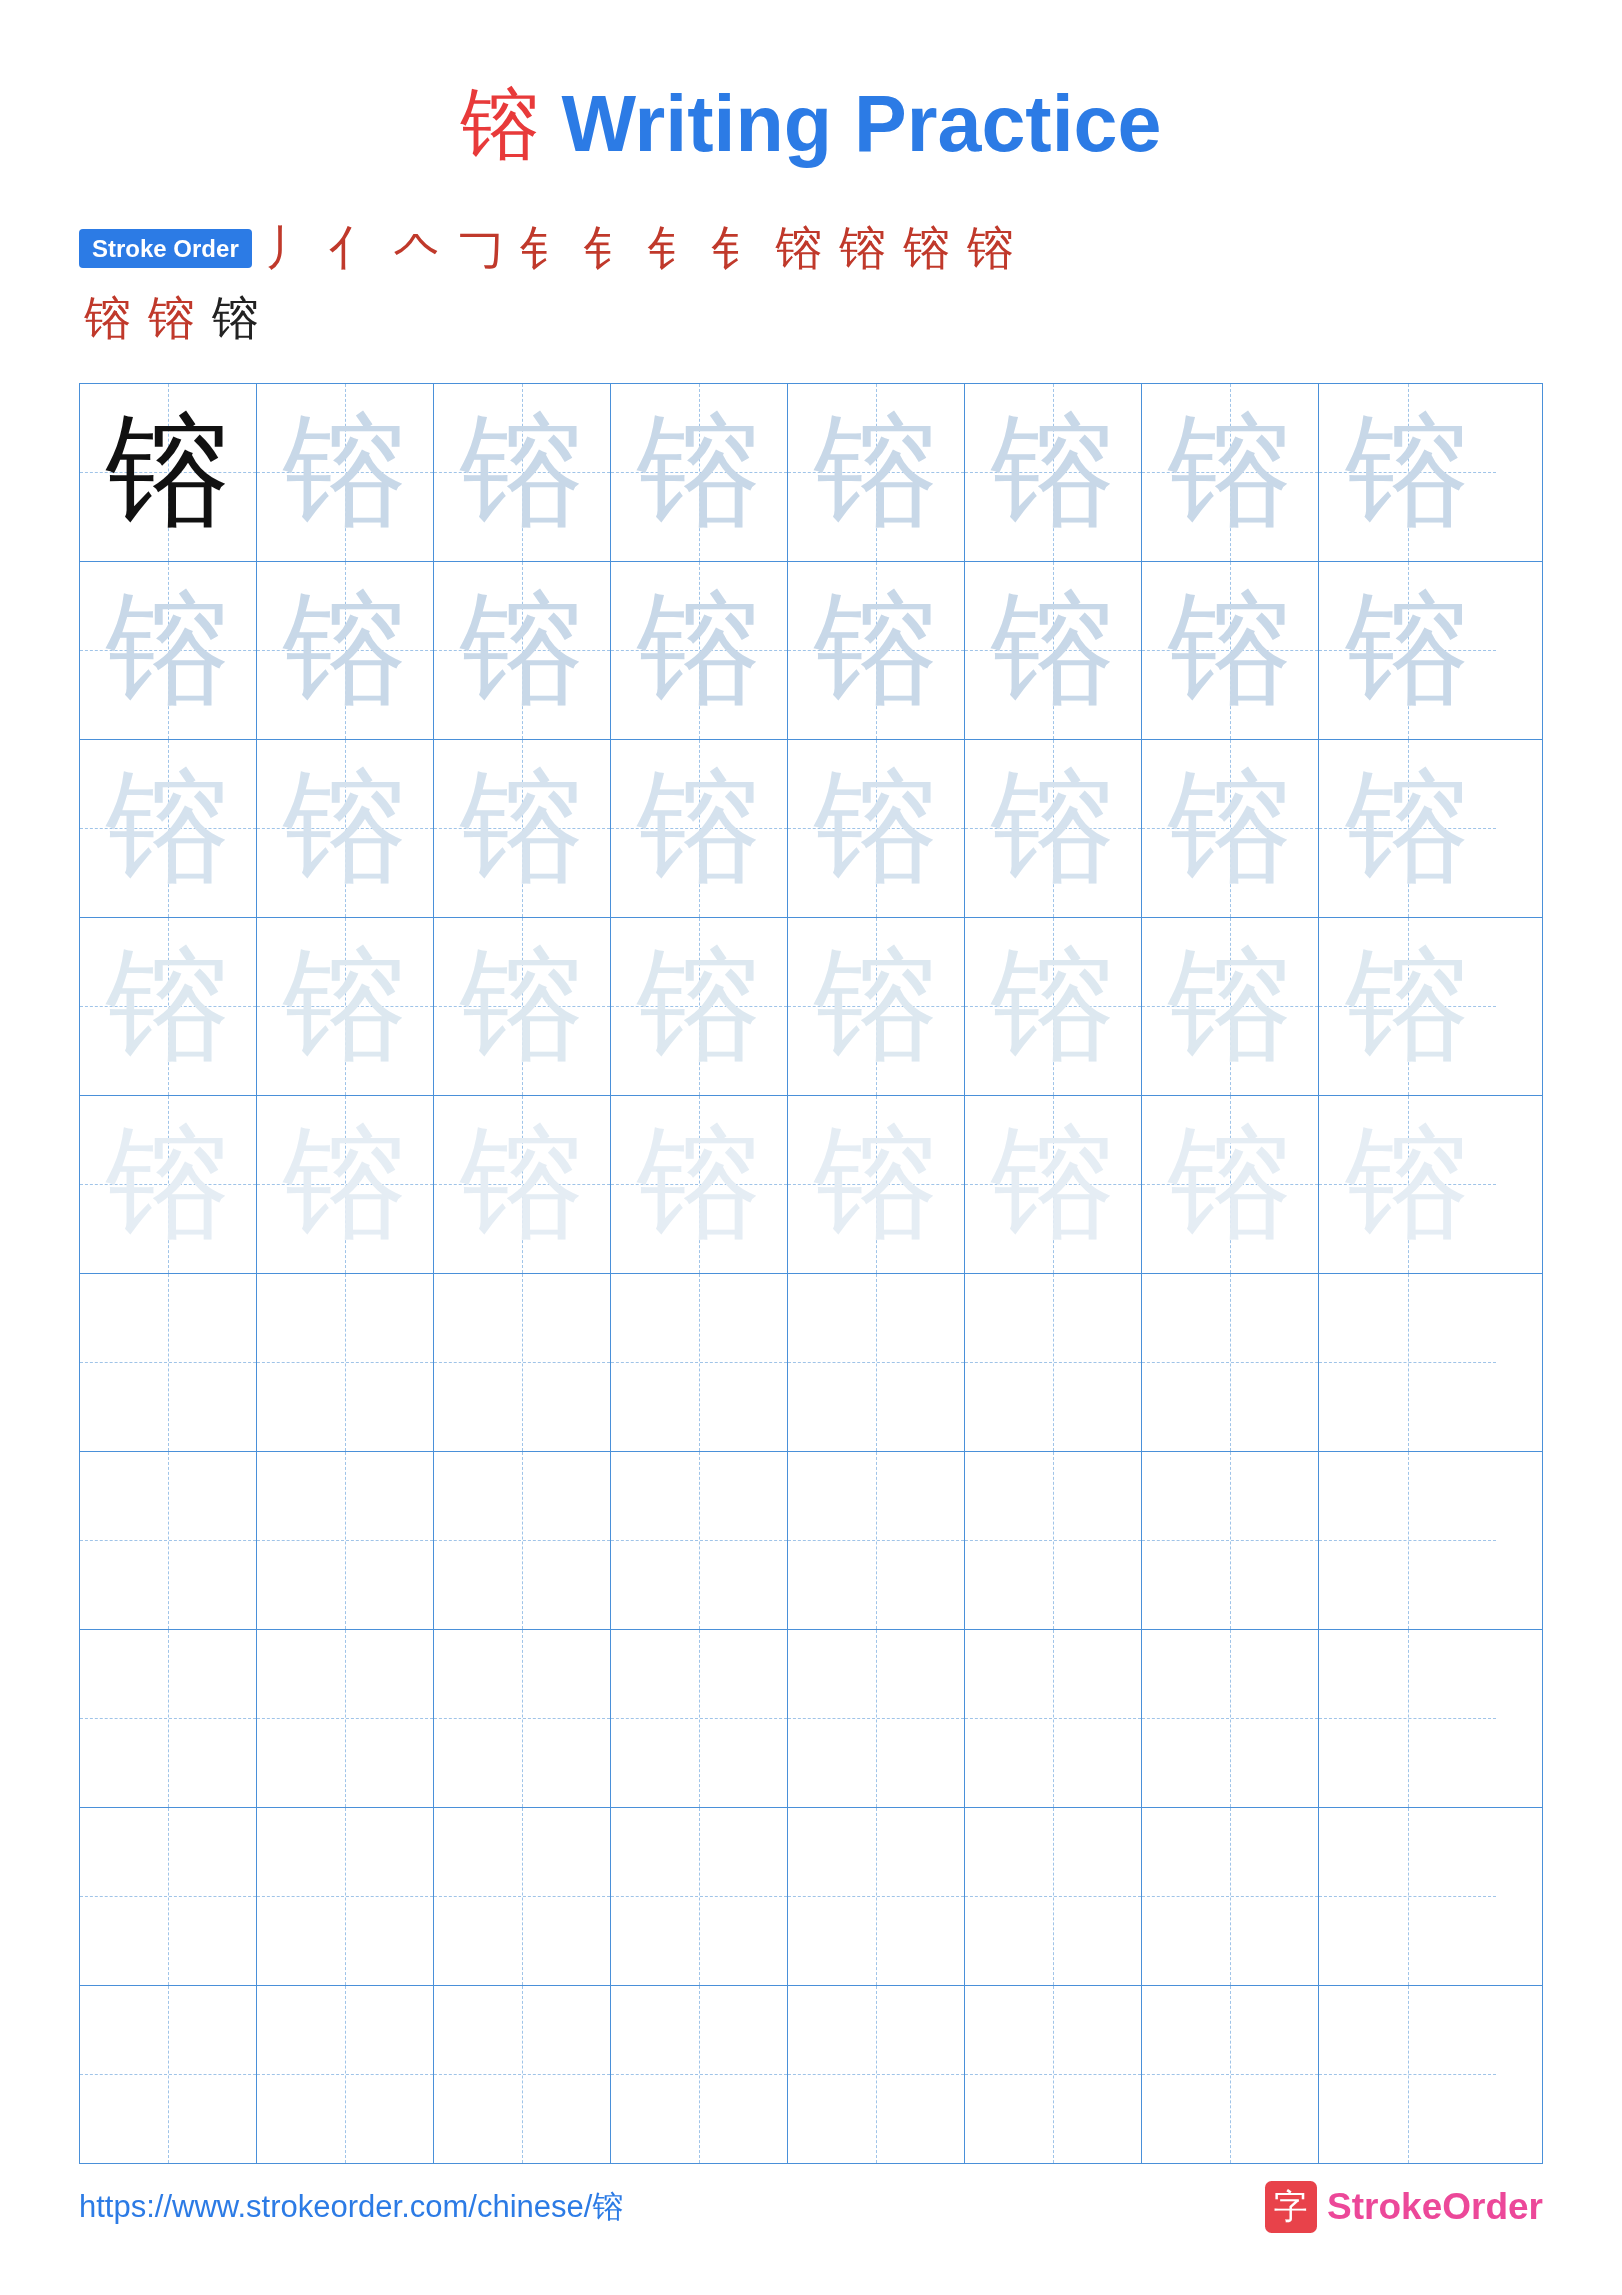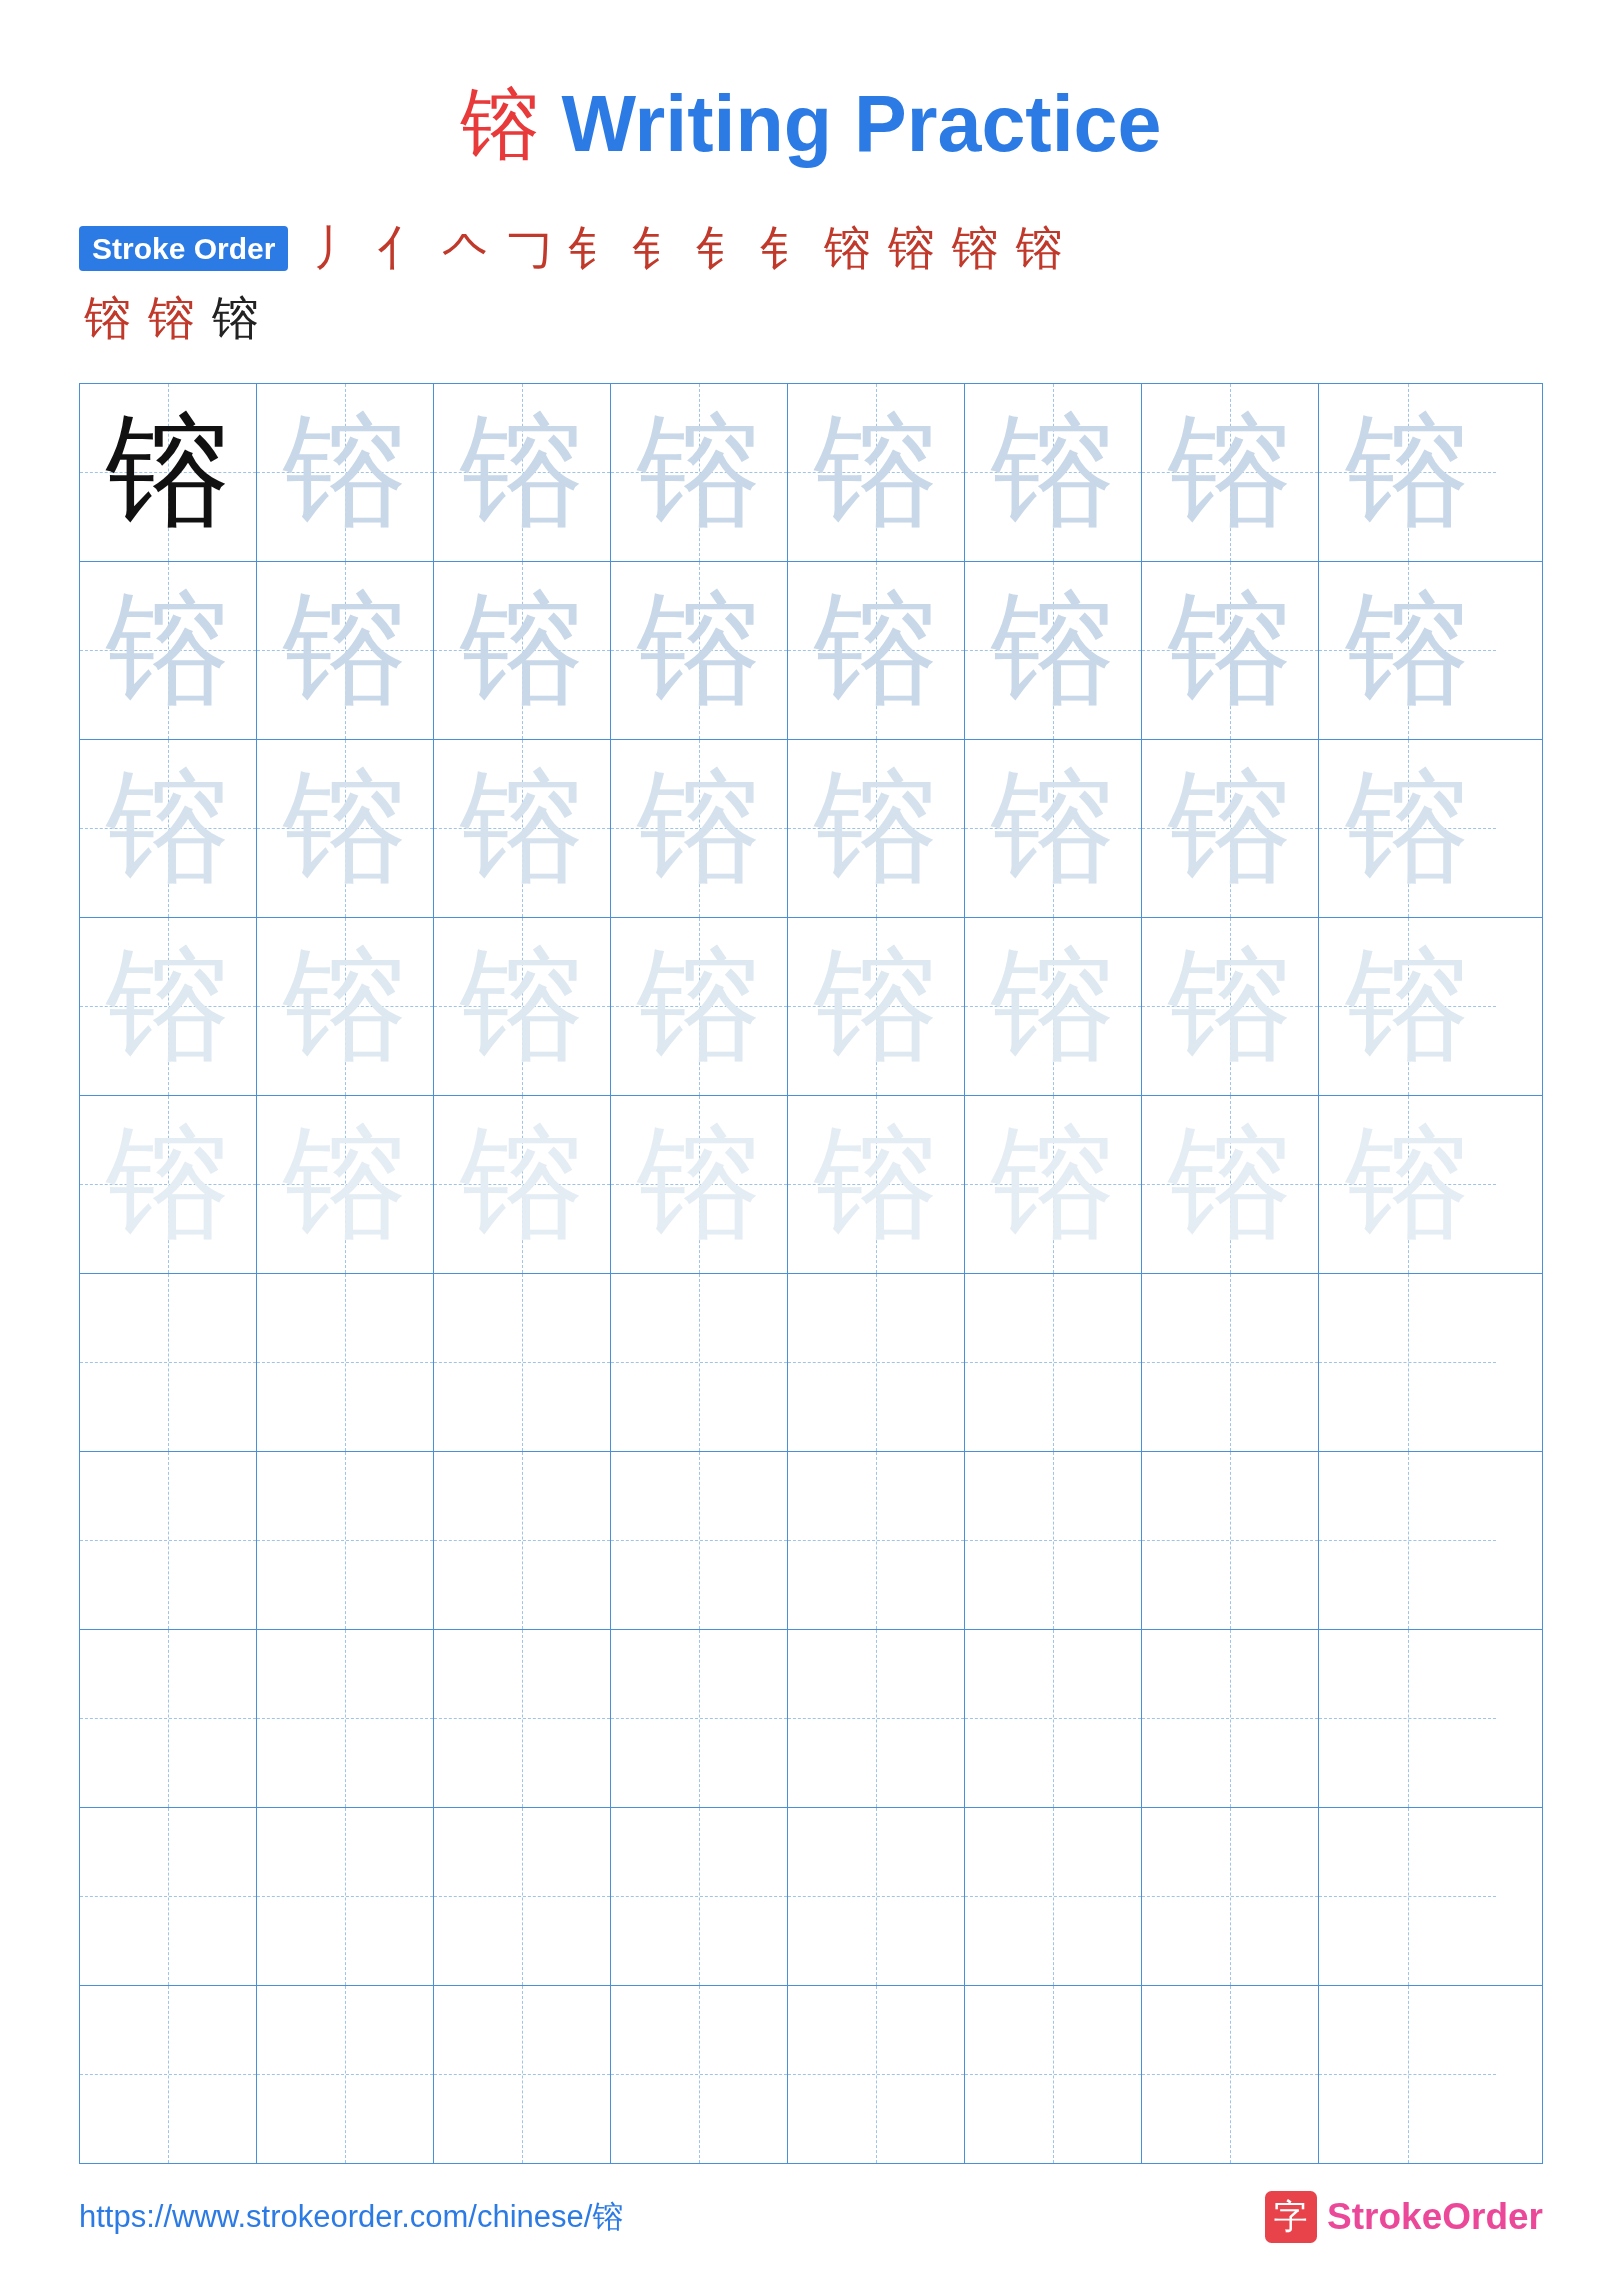--- a/index.html
+++ b/index.html
@@ -40,26 +40,26 @@
       display: flex;
       align-items: center;
       flex-wrap: wrap;
       gap: 6.5px;
       margin-bottom: 6.5px;
     }
 
     .stroke-order-badge {
       background: #2c7be5;
       color: white;
-      font-size: 30px;
+      font-size: 24px;
       padding: 5.2px 13px;
       border-radius: 3.9px;
       font-family: Arial, sans-serif;
       font-weight: bold;
-      margin-right: 13px;
+      margin-right: 1px;
     }
 
     .stroke-char {
       font-size: 47px;
       color: #c0392b;
       font-family: serif;
       margin: 0 5.2px;
     }
 
     .stroke-char-black {
@@ -145,21 +145,21 @@
     .cell-char-light4 {
       color: #e5edf4;
     }
 
     .empty-row .grid-cell {
       
     }
 
     #footer {
       position: absolute;
-      bottom: 52px;
+      bottom: 62px;
       left: 0;
       right: 0;
       display: flex;
       align-items: center;
       justify-content: space-between;
       padding: 0 79px;
     }
 
     .footer-url {
       font-size: 31px;

